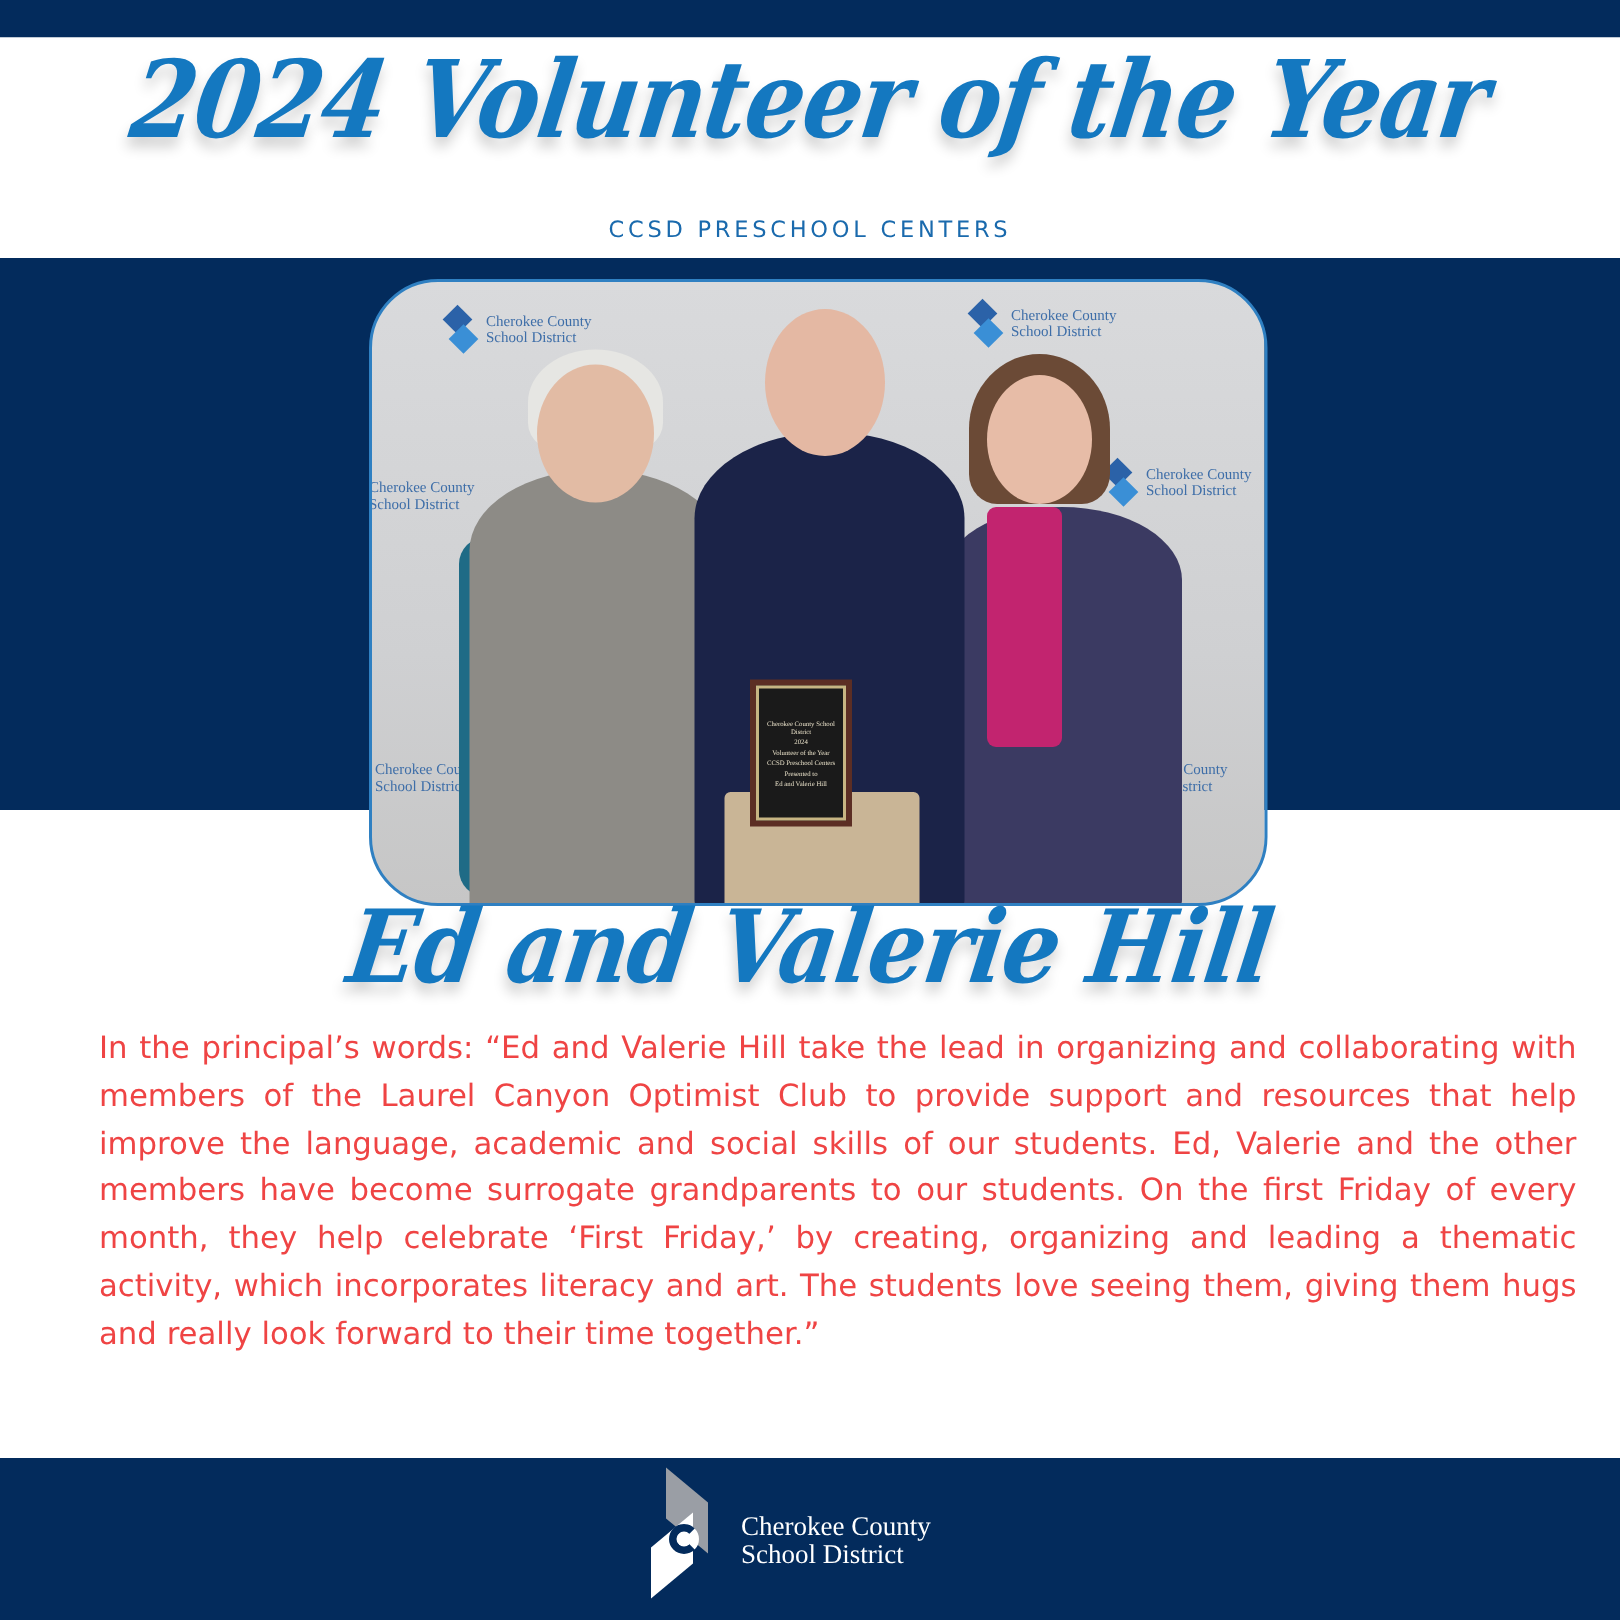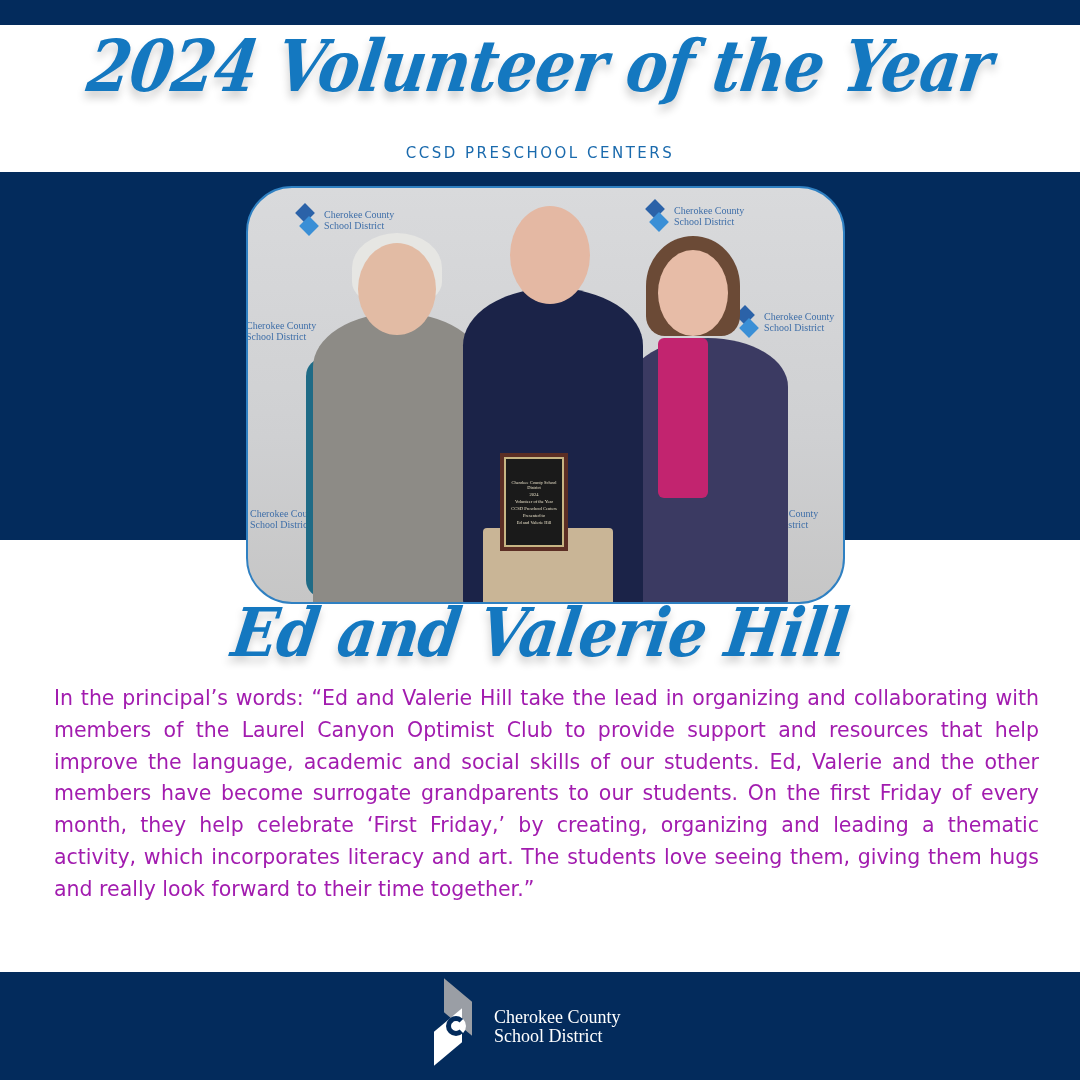--- a/index.html
+++ b/index.html
@@ -63,23 +63,23 @@
 
   .name-heading {
     position: absolute; left: 0; top: 597px; width: 1080px; text-align: center;
     font-family: "DejaVu Serif", serif; font-style: italic; font-weight: bold;
     font-size: 60px; color: #1478c0; letter-spacing: -1px;
     text-shadow: 0 6px 8px rgba(0,0,0,0.18);
     transform: skewX(-8deg) scaleY(1.12);
   }
 
   .quote {
-    position: absolute; left: 54px; top: 683px; width: 985px;
+    position: absolute; left: 66px; top: 683px; width: 985px;
     font-family: "DejaVu Sans", sans-serif; font-size: 20.5px; line-height: 31.8px;
-    color: #a21caf; text-align: justify;
+    color: #ef4444; text-align: justify;
   }
 
   .footer-logo { position: absolute; left: 434px; top: 988px; display: flex; align-items: center; gap: 12px; }
   .footer-mark { width: 48px; height: 78px; position: relative; }
   .footer-mark .a { position: absolute; left: 10px; top: 2px; width: 28px; height: 34px; background: #9a9ea5; transform: skewY(40deg); }
   .footer-mark .b { position: absolute; left: 0; top: 32px; width: 28px; height: 34px; background: #ffffff; transform: skewY(-40deg); }
   .footer-mark .c { position: absolute; left: 12px; top: 28px; width: 20px; height: 20px; border: 5px solid #032b5c; border-right-color: transparent; border-radius: 50%; background: #ffffff; }
   .footer-text { font-family: "Liberation Serif", serif; font-size: 18px; line-height: 19px; color: #ffffff; }
 </style>
 </head>

